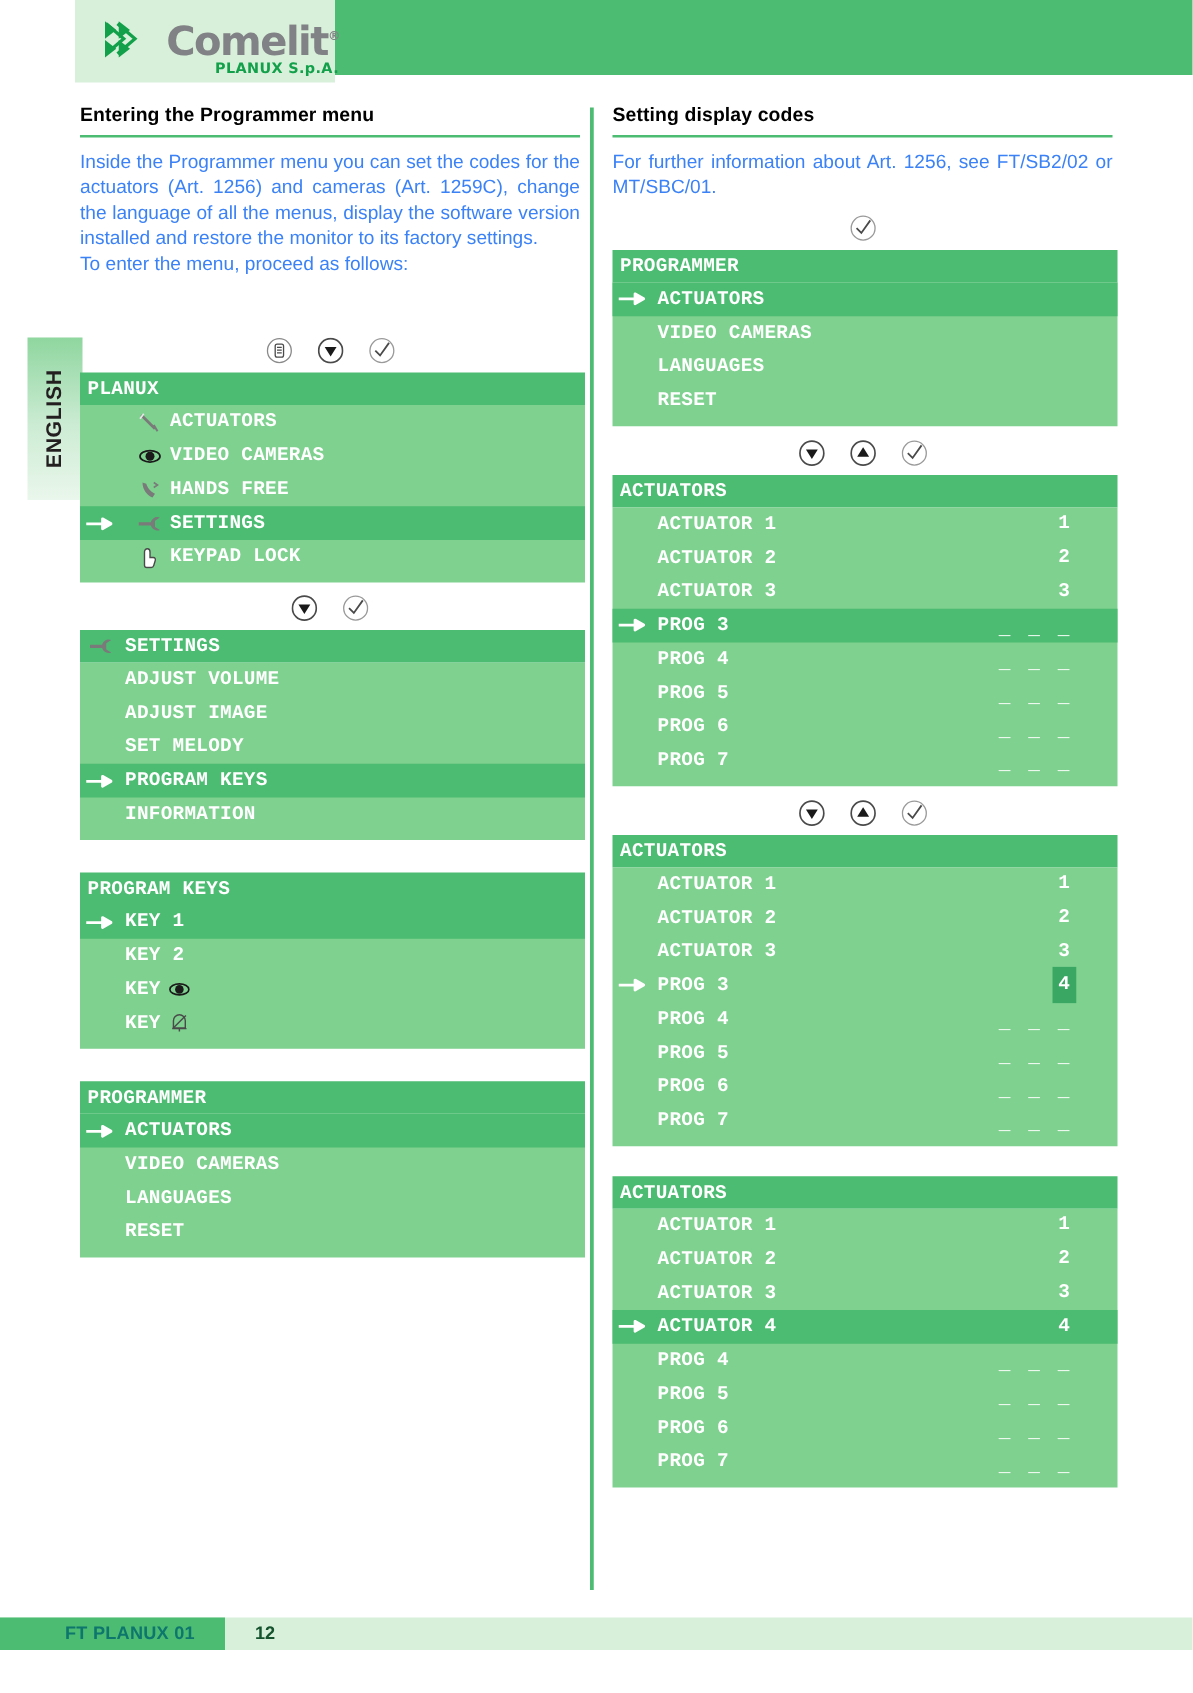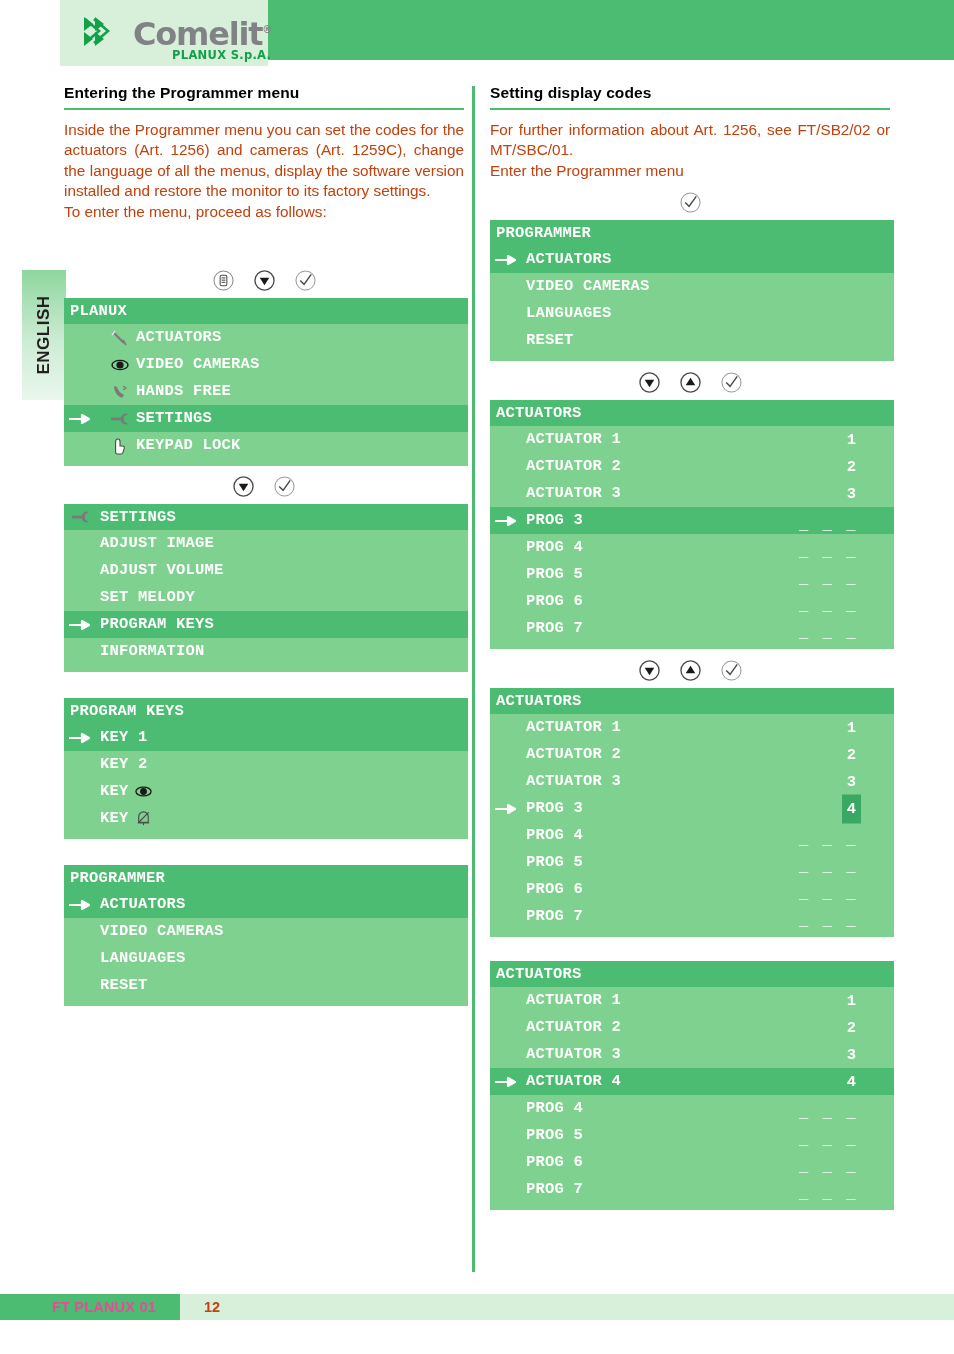--- a/index.html
+++ b/index.html
@@ -40,21 +40,21 @@
   .col-right { left: 490px; }
   .divider { position: absolute; left: 472px; top: 86px; width: 3px; height: 1186px; background: #4cbc72; }
 
   h2.section-title {
     font-size: 15.5px; font-weight: bold; color: #000000;
     padding-bottom: 6px; letter-spacing: 0.1px;
   }
   .title-rule { height: 1.5px; background: #4cbc72; margin-bottom: 10px; }
 
   p.body-text {
-    font-size: 15.3px; color: #c2410c; line-height: 20.5px;
+    font-size: 15.3px; color: #3b82f6; line-height: 20.5px;
     text-align: justify; margin-bottom: 0;
   }
   p.body-text.nojust { text-align: left; }
 
   
   .navrow { display: flex; justify-content: center; align-items: center; gap: 20px; margin: 11px 0 7px 0; }
   .nav-ico { width: 21px; height: 21px; display: block; }
 
   
   .menu { width: 404px; margin-top: 2px; font-family: Liberation Mono, monospace; }
@@ -84,25 +84,25 @@
 
   .inline-ico { display: inline-block; vertical-align: -4px; width: 19px; height: 19px; margin-left: 5px; }
   .inline-btn { display: inline-block; vertical-align: -6px; width: 21px; height: 21px; margin: 0 3px; }
 
   
   .footer { position: absolute; left: 0; top: 1294px; width: 954px; height: 26px; }
   .footer-bar { position: absolute; left: 0; top: 0; width: 954px; height: 26px; background: #d8f0d9; }
   .footer-left { position: absolute; left: 0; top: 0; width: 180px; height: 26px; background: #4cbc72; }
   .footer-doc {
     position: absolute; left: 52px; top: 0; height: 26px; line-height: 26px;
-    font-size: 14.5px; font-weight: bold; color: #ec4899; letter-spacing: 0.2px;
+    font-size: 14.5px; font-weight: bold; color: #0f766e; letter-spacing: 0.2px;
   }
   .footer-page {
     position: absolute; left: 204px; top: 0; height: 26px; line-height: 26px;
-    font-size: 14.5px; font-weight: bold; color: #c2410c;
+    font-size: 14.5px; font-weight: bold; color: #14532d;
   }
 </style>
 </head>
 <body>
 
 <div class="header">
   <div class="header-green"></div>
   <div class="logo-box">
     <div class="logo-inner">
       <svg class="logo-mark" viewBox="0 0 46 34">
@@ -215,24 +215,24 @@
   <div class="menu">
     <div class="menu-head" style="position:relative; padding-left:36px;">
       <svg style="position:absolute;left:6px;top:4px;width:22px;height:18px;" viewBox="0 0 20 18">
         <line x1="1" y1="9" x2="11" y2="9" stroke="#7a7a7a" stroke-width="2.6"></line>
         <path d="M18 4 A5.4 5.4 0 1 0 18 14 L14 11.5 L14 6.5 Z" fill="#7a7a7a"></path>
       </svg>
       <span>SETTINGS</span>
     </div>
     <div class="menu-body">
       <div class="menu-row">
+        <span class="row-label ind">ADJUST VOLUME</span>
+      </div>
+      <div class="menu-row">
         <span class="row-label ind">ADJUST IMAGE</span>
-      </div>
-      <div class="menu-row">
-        <span class="row-label ind">ADJUST VOLUME</span>
       </div>
       <div class="menu-row">
         <span class="row-label ind">SET MELODY</span>
       </div>
       <div class="menu-row sel">
         <svg class="row-arrow" viewBox="0 0 22 11">
           <path d="M1 5.5 L14 5.5 M14 1.5 L21 5.5 L14 9.5 Z" fill="#ffffff" stroke="#ffffff" stroke-width="2.2" stroke-linejoin="round"></path>
         </svg>
         <span class="row-label ind">PROGRAM KEYS</span>
       </div>
@@ -295,21 +295,20 @@
     </div>
   </div>
 </div>
 
 <div class="col col-right">
 
   <h2 class="section-title">Setting display codes</h2>
   <div class="title-rule"></div>
 
   <p class="body-text">For further information about Art. 1256, see FT/SB2/02 or MT/SBC/01.</p>
-  <p class="body-text nojust">Enter the Programmer menu</p>
 
   <div class="navrow">
     <svg class="nav-ico" viewBox="0 0 22 22">
       <circle cx="11" cy="11" r="10" fill="none" stroke="#9a9a9a" stroke-width="1.1"></circle>
       <polyline points="5.5,11 9.5,15 17,4.5" fill="none" stroke="#4a4a4a" stroke-width="1.5"></polyline>
     </svg>
   </div>
 
   <div class="menu">
     <div class="menu-head">PROGRAMMER</div>

